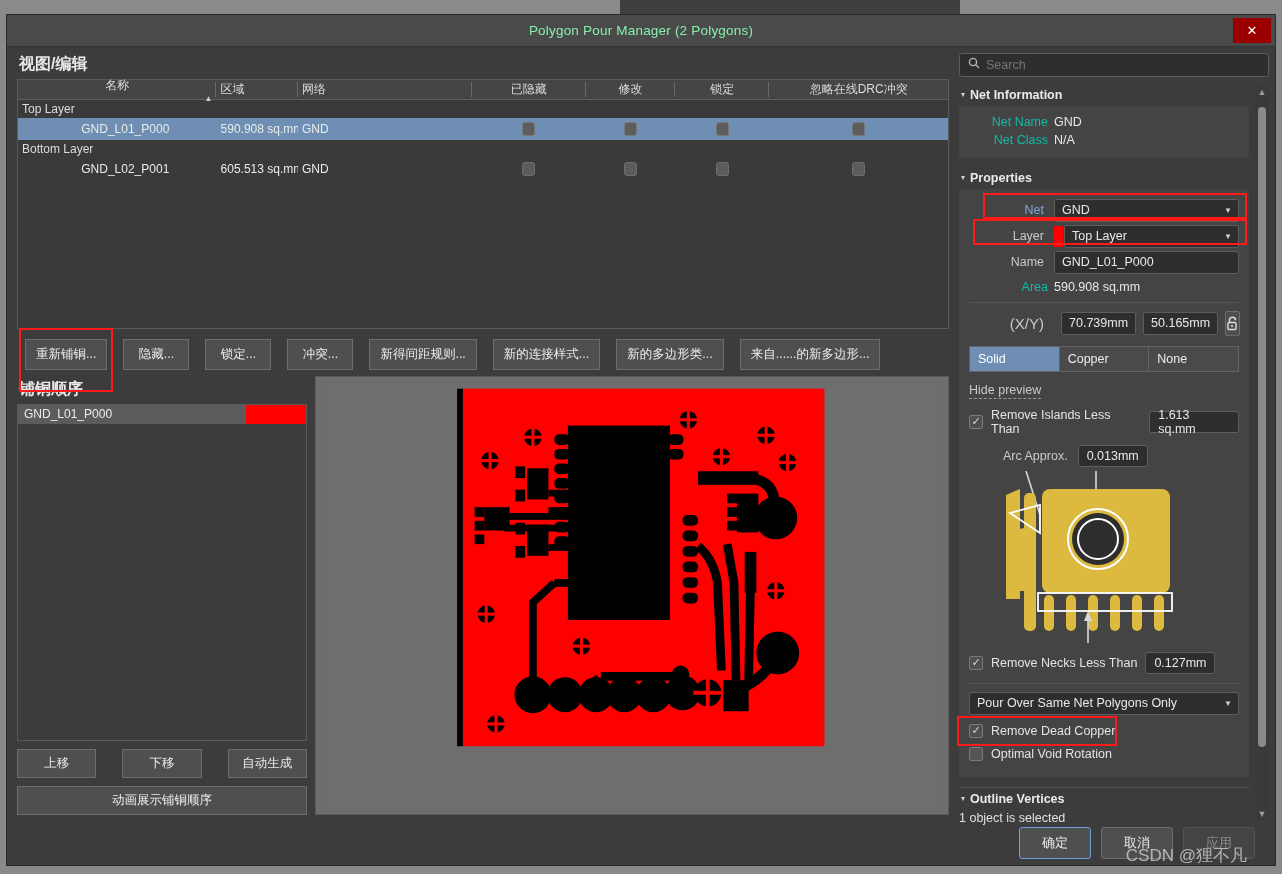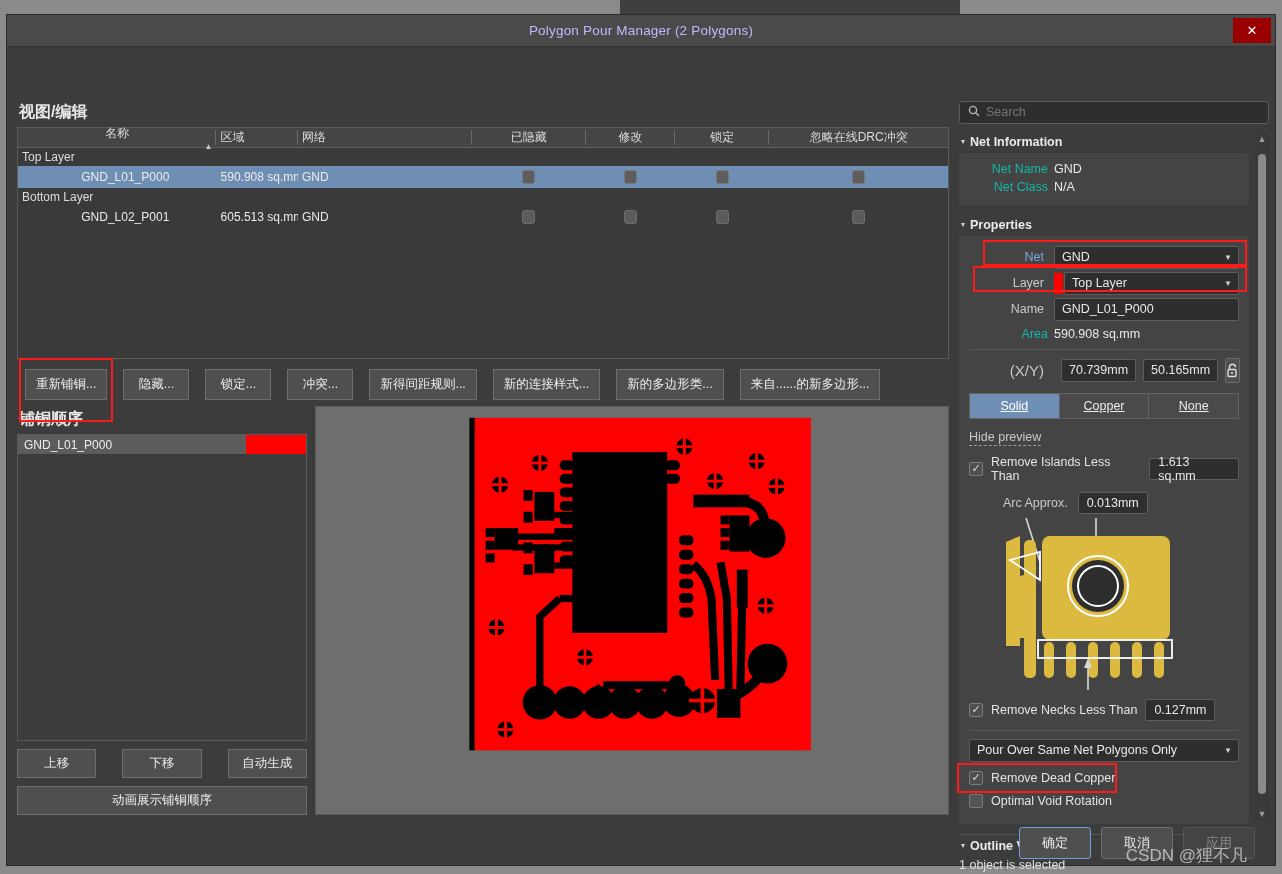--- a/index.html
+++ b/index.html
@@ -25,28 +25,28 @@
   .dialog {
     position:absolute; left:6px; top:14px; width:1270px; height:852px;
     background:#3c3c3c; border:1px solid #2a2a2a;
     display:flex; flex-direction:column;
   }
   .titlebar {
     height:32px; background:#4a4a4a; position:relative;
     display:flex; align-items:center; justify-content:center; flex:0 0 auto;
     border-bottom:1px solid #333;
   }
-  .titlebar-text { color:#c4b5fd; font-size:13.5px; letter-spacing:.2px; }
+  .titlebar-text { color:#86efac; font-size:13.5px; letter-spacing:.2px; }
   .close-btn {
     position:absolute; right:4px; top:3px; width:38px; height:25px;
     background:#9b0000; color:#fff; display:flex; align-items:center; justify-content:center;
     font-size:13px; font-weight:bold; cursor:pointer;
   }
 
-  .dialog-body { flex:1 1 auto; display:flex; min-height:0;margin-top:48px; }
+  .dialog-body { flex:1 1 auto; display:flex; min-height:0; }
 
   
   .left-col { width:948px; flex:0 0 948px; display:flex; flex-direction:column; padding:4px 6px 0 10px; }
 
   .section-title { color:#e9e9e9; font-size:16px; font-weight:bold; padding:3px 2px 4px 2px; }
 
   
   .poly-table {
     background:#3a3a3a; border:1px solid #5a5a5a; height:260px;
     display:flex; flex-direction:column; font-size:12px;
@@ -151,22 +151,22 @@
 
   .hr { height:1px; background:#555; margin:8px 0; }
 
   .xy-row { display:flex; align-items:center; gap:7px; margin:5px 0; }
   .xy-row .k { width:85px; flex:0 0 85px; text-align:right; padding-right:10px; color:#c9c9c9; font-size:15px; }
   .xy-row .fld { width:78px; justify-content:flex-start; }
   .lockbtn { width:22px; height:25px; background:#4e4e4e; border:1px solid #6d6d6d; border-radius:2px;
              display:flex; align-items:center; justify-content:center; cursor:pointer;}
 
   .seg { display:flex; margin:10px 0 4px 0; }
-  .seg .s { flex:1 1 0; text-align:center; font-size:12.5px; padding:5px 16px; color:#ececec;
-            background:#4a4a4a; border:1px solid #636363; cursor:pointer;text-decoration:underline; }
+  .seg .s { flex:1 1 0; text-align:left; font-size:12.5px; padding:5px 8px; color:#ececec;
+            background:#4a4a4a; border:1px solid #636363; cursor:pointer; }
   .seg .s + .s { border-left:none; }
   .seg .s.active { background:#6e8fb3; color:#fff; }
 
   .link { color:#c9c9c9; font-size:12.5px; border-bottom:1px dashed #9a9a9a; display:inline-block; padding-bottom:1px; cursor:pointer; }
 
   .chk-row { display:flex; align-items:center; gap:8px; margin:9px 0; font-size:12.5px; color:#e3e3e3; position:relative; }
   .chk {
     width:14px; height:14px; flex:0 0 14px; background:#4f4f4f; border:1px solid #7b7b7b; border-radius:2px;
     display:flex; align-items:center; justify-content:center; color:#dcdcdc; font-size:11px; cursor:pointer;
   }

